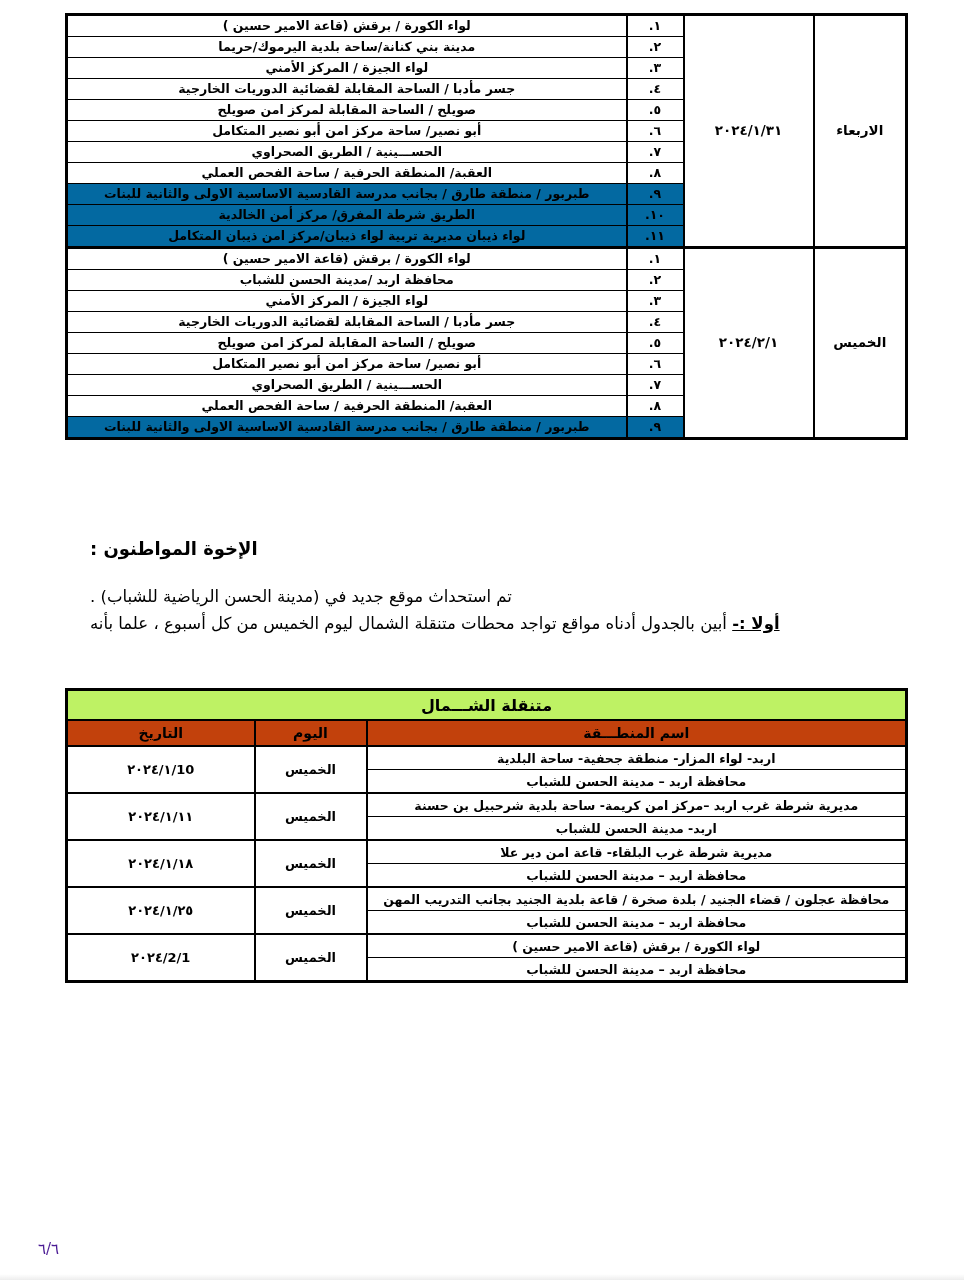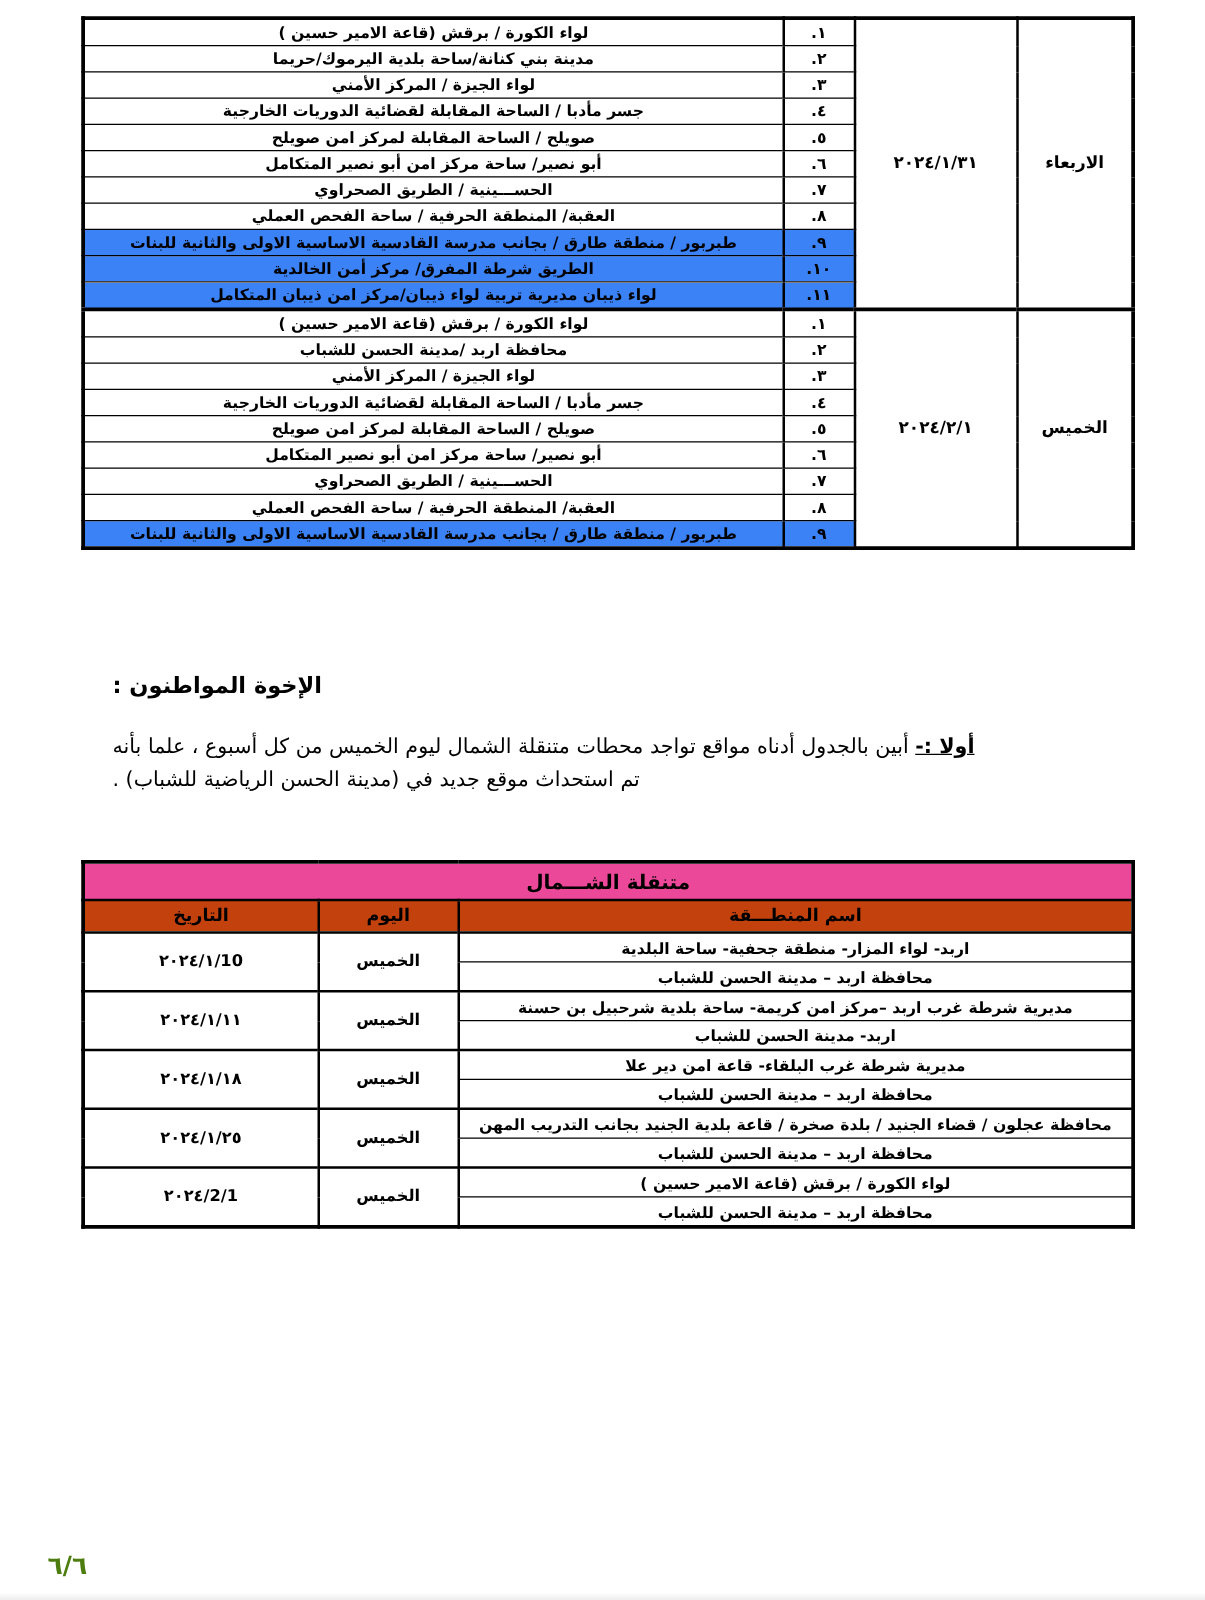--- a/index.html
+++ b/index.html
@@ -20,21 +20,21 @@
     height:20px;padding:0 4px;text-align:center;vertical-align:middle;
     font-weight:bold;font-size:12.5px;line-height:1.15;white-space:nowrap;
     overflow:hidden;
   }
   .t1 col.c-day{width:93px;}
   .t1 col.c-date{width:130px;}
   .t1 col.c-num{width:57px;}
   .t1 col.c-loc{width:560px;}
   .t1 td.day,.t1 td.date{font-size:13.5px;}
   .t1 tbody.sec2 tr:first-child td{border-top:3px solid #000;}
-  .t1 td.shaded{background:#3b82f6;margin-top:16px;}
+  .t1 td.shaded{background:#0369a1;margin-top:16px;}
 
   
   .notice{
     position:absolute;top:538px;right:59px;width:815px;
     direction:rtl;text-align:left;
   }
   .notice .head{font-size:18px;font-weight:bold;margin:0 0 24px 0;}
   .notice .para{font-size:16.5px;line-height:27px;margin:0;}
   .notice .lbl{font-weight:bold;text-decoration:underline;}
 
@@ -44,31 +44,31 @@
     border-collapse:collapse;border:3px solid #000;
     direction:rtl;table-layout:fixed;
   }
   .t2 col.c-area{width:540px;}
   .t2 col.c-day{width:112px;}
   .t2 col.c-date{width:188px;}
   .t2 th,.t2 td{
     border:2px solid #000;text-align:center;vertical-align:middle;
     font-weight:bold;padding:0 4px;white-space:nowrap;overflow:hidden;
   }
-  .t2 th.title{height:28px;background:#ec4899;font-size:16px;}
+  .t2 th.title{height:28px;background:#bef264;font-size:16px;}
   .t2 th.colhead{height:24px;font-size:14px;background:#c2410c;}
   .t2 td{height:22px;font-size:12.5px;}
   .t2 td.a-top{border-bottom:1px solid #000;margin-left:16px;}
   .t2 td.a-bot{border-top:1px solid #000;}
   .t2 td.nday,.t2 td.ndate{font-size:13px;}
 
   
   .pagenum{
     position:absolute;left:38px;top:1240px;
-    color:#4d7c0f;font-size:20px;font-weight:bold;direction:ltr;
+    color:#4c1d95;font-size:15px;font-weight:normal;direction:ltr;
   }
   .scan-edge{
     position:absolute;left:0;right:0;bottom:0;height:6px;
     background:linear-gradient(to bottom,rgba(0,0,0,0),rgba(0,0,0,0.07));
   }
 </style>
 </head>
 <body>
 
 <div class="page">
@@ -165,22 +165,22 @@
       </tr>
       <tr>
         <td class="num shaded">٩.</td>
         <td class="loc shaded">طبربور / منطقة طارق / بجانب مدرسة القادسية الاساسية الاولى والثانية للبنات</td>
       </tr>
     </tbody>
   </table>
 
   <div class="notice">
     <p class="head">الإخوة المواطنون :</p>
+    <p class="para">تم استحداث موقع جديد في (مدينة الحسن الرياضية للشباب) .</p>
     <p class="para"><span class="lbl">أولا :-</span><span> أبين بالجدول أدناه مواقع تواجد محطات متنقلة الشمال ليوم الخميس من كل أسبوع ، علما بأنه</span></p>
-    <p class="para">تم استحداث موقع جديد في (مدينة الحسن الرياضية للشباب) .</p>
   </div>
 
   <table class="t2">
     <colgroup>
       <col class="c-area">
         <col class="c-day">
         <col class="c-date">
     </colgroup>
     <tbody>
       <tr>

